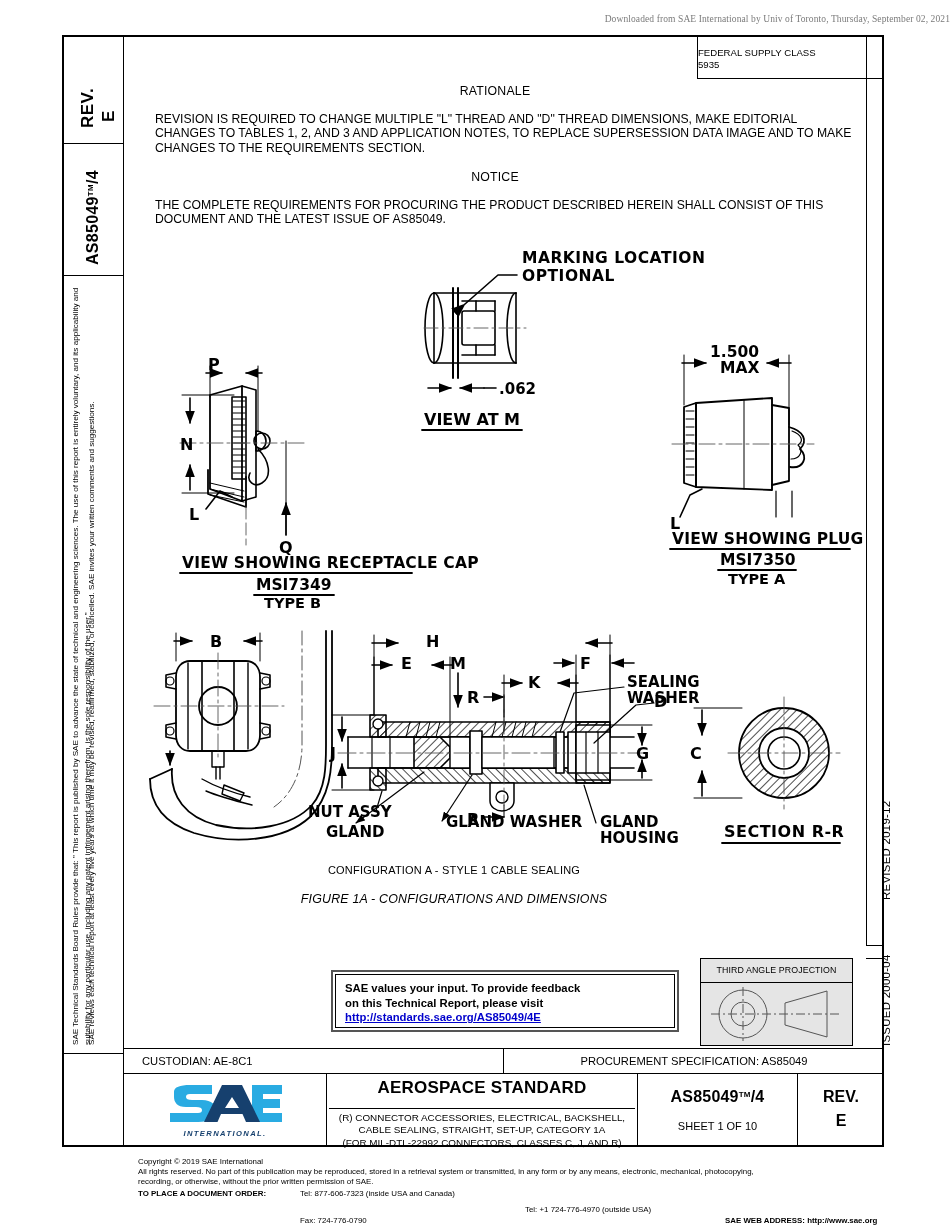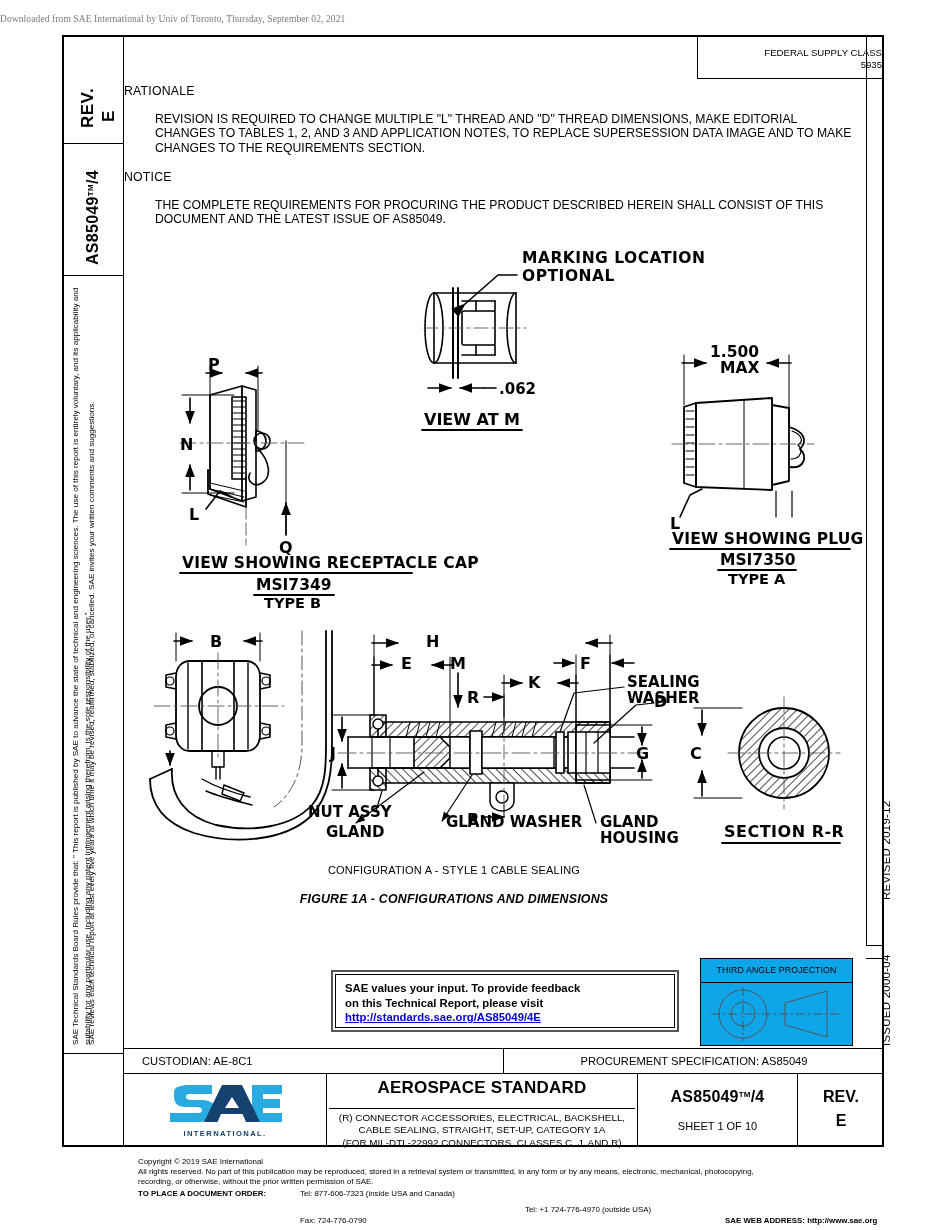--- a/index.html
+++ b/index.html
@@ -21,21 +21,21 @@
     width: 950px;
     height: 1230px;
   }
 
   
   .download-note {
     position: absolute;
     top: 14px;
     left: 0;
     width: 950px;
-    text-align: left;
+    text-align: right;
     font-family: "Liberation Serif", serif;
     font-size: 9.5px;
     color: #7a7a7a;
     letter-spacing: .1px;
   }
 
   
   .frame-outer {
     position: absolute;
     left: 62px;
@@ -120,40 +120,40 @@
   
   .fsc-box {
     position: absolute;
     left: 697px;
     top: 37px;
     width: 185px;
     height: 42px;
     border-left: 1.4px solid #000;
     border-bottom: 1.4px solid #000;
     box-sizing: border-box;
-    text-align: right;
+    text-align: left;
     font-size: 9.6px;
     line-height: 12px;
     padding-top: 10px;
   }
   .fsc-right-line {
     position: absolute;
     left: 866px;
     top: 37px;
     width: 0;
     height: 908px;
     border-left: 1.4px solid #000;
   }
 
   
   .rationale-title, .notice-title {
     position: absolute;
     left: 124px;
     width: 742px;
-    text-align: left;
+    text-align: center;
     font-size: 12.3px;
     letter-spacing: .2px;
   }
   .rationale-title { top: 84px; }
   .notice-title { top: 170px; }
 
   .body-para {
     position: absolute;
     left: 155px;
     width: 700px;
@@ -184,21 +184,21 @@
     font-size: 11px;
     letter-spacing: .2px;
   }
   .fig-caption {
     position: absolute;
     left: 124px;
     top: 892px;
     width: 660px;
     text-align: center;
     font-size: 12.4px;
-    font-weight: bold;
+    font-weight: normal;
     font-style: italic;
     letter-spacing: .2px;
   }
 
   
   .feedback-box {
     position: absolute;
     left: 331px;
     top: 970px;
     width: 348px;
@@ -226,21 +226,21 @@
 
   
   .tap-box {
     position: absolute;
     left: 700px;
     top: 958px;
     width: 153px;
     height: 88px;
     border: 1.6px solid #000;
     box-sizing: border-box;
-    background: #0ea5e9;
+    background: #e5e5e5;
   }
   .tap-title {
     height: 23px;
     border-bottom: 1.6px solid #000;
     text-align: center;
     font-size: 8.8px;
     line-height: 23px;
     letter-spacing: .1px;
   }
   .tap-sym { position: relative; height: 62px; }
@@ -366,20 +366,21 @@
   .tb-rev-val { font-size: 16px; font-weight: bold; margin-top: 6px; }
 
   
   .sae-logo { text-align: center; }
   .sae-logo .intl {
     font-size: 7.6px;
     font-weight: bold;
     letter-spacing: 1.4px;
     color: #16406e;
     margin-top: 1px;
+    font-style: italic;
   }
 
   
   .footer {
     position: absolute;
     left: 138px;
     top: 1157px;
     width: 780px;
     font-size: 7.9px;
     line-height: 10.2px;

